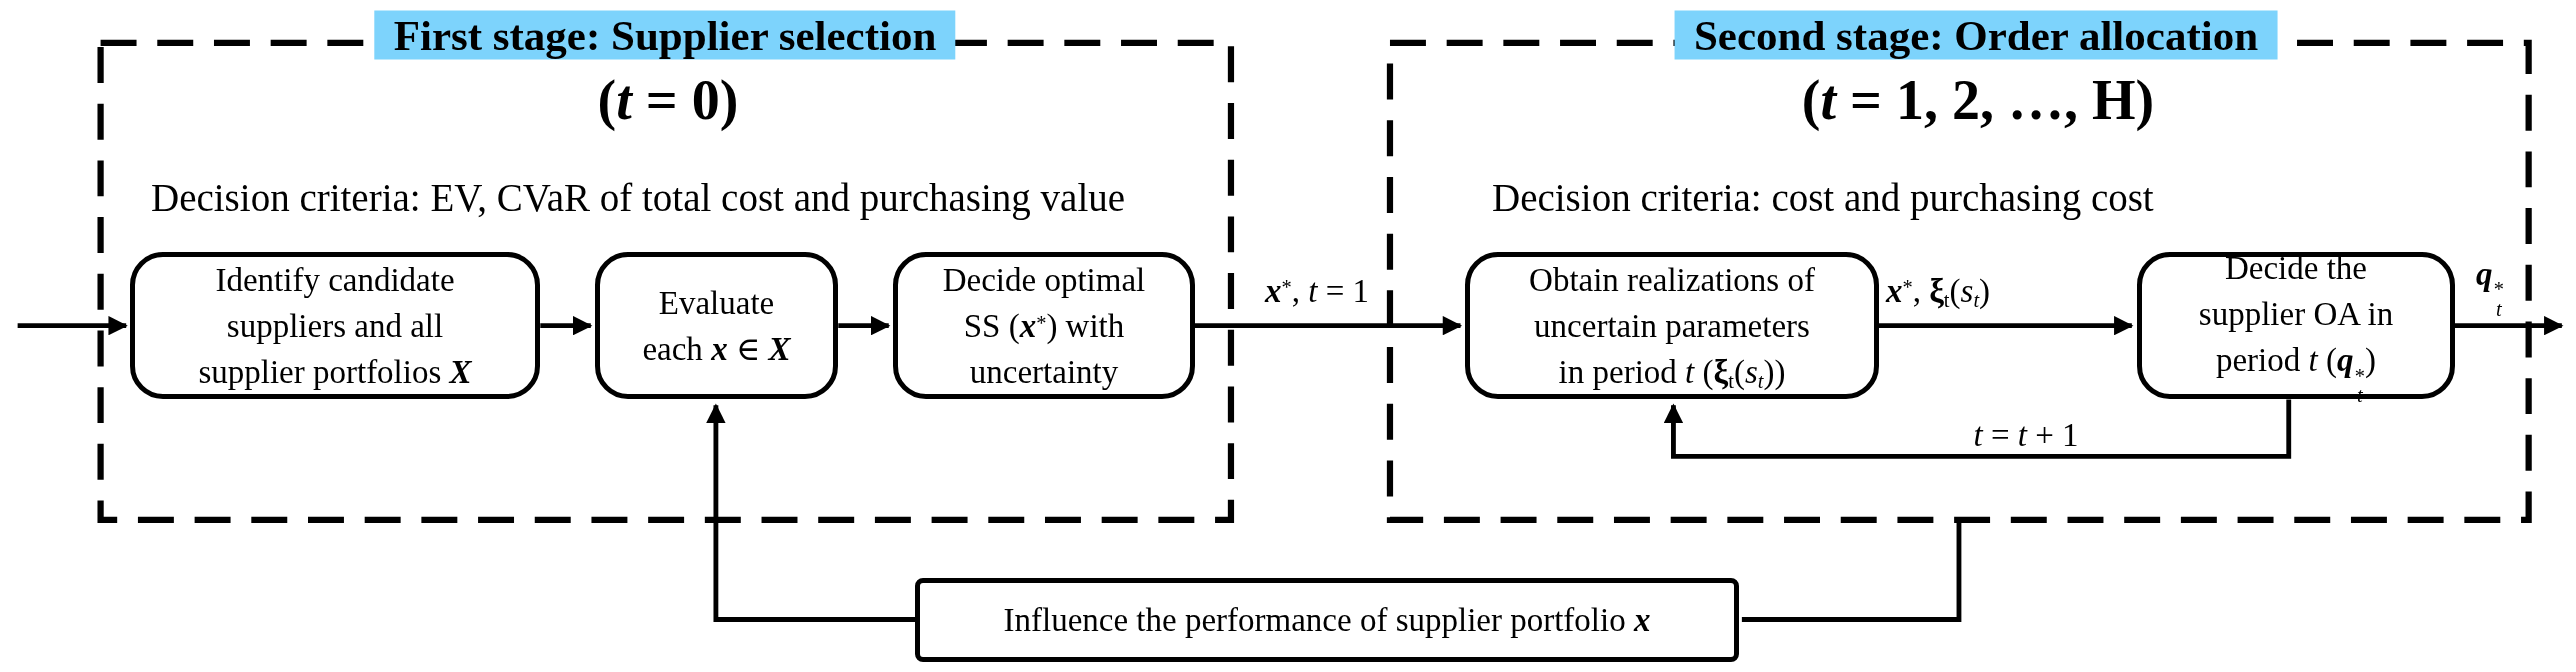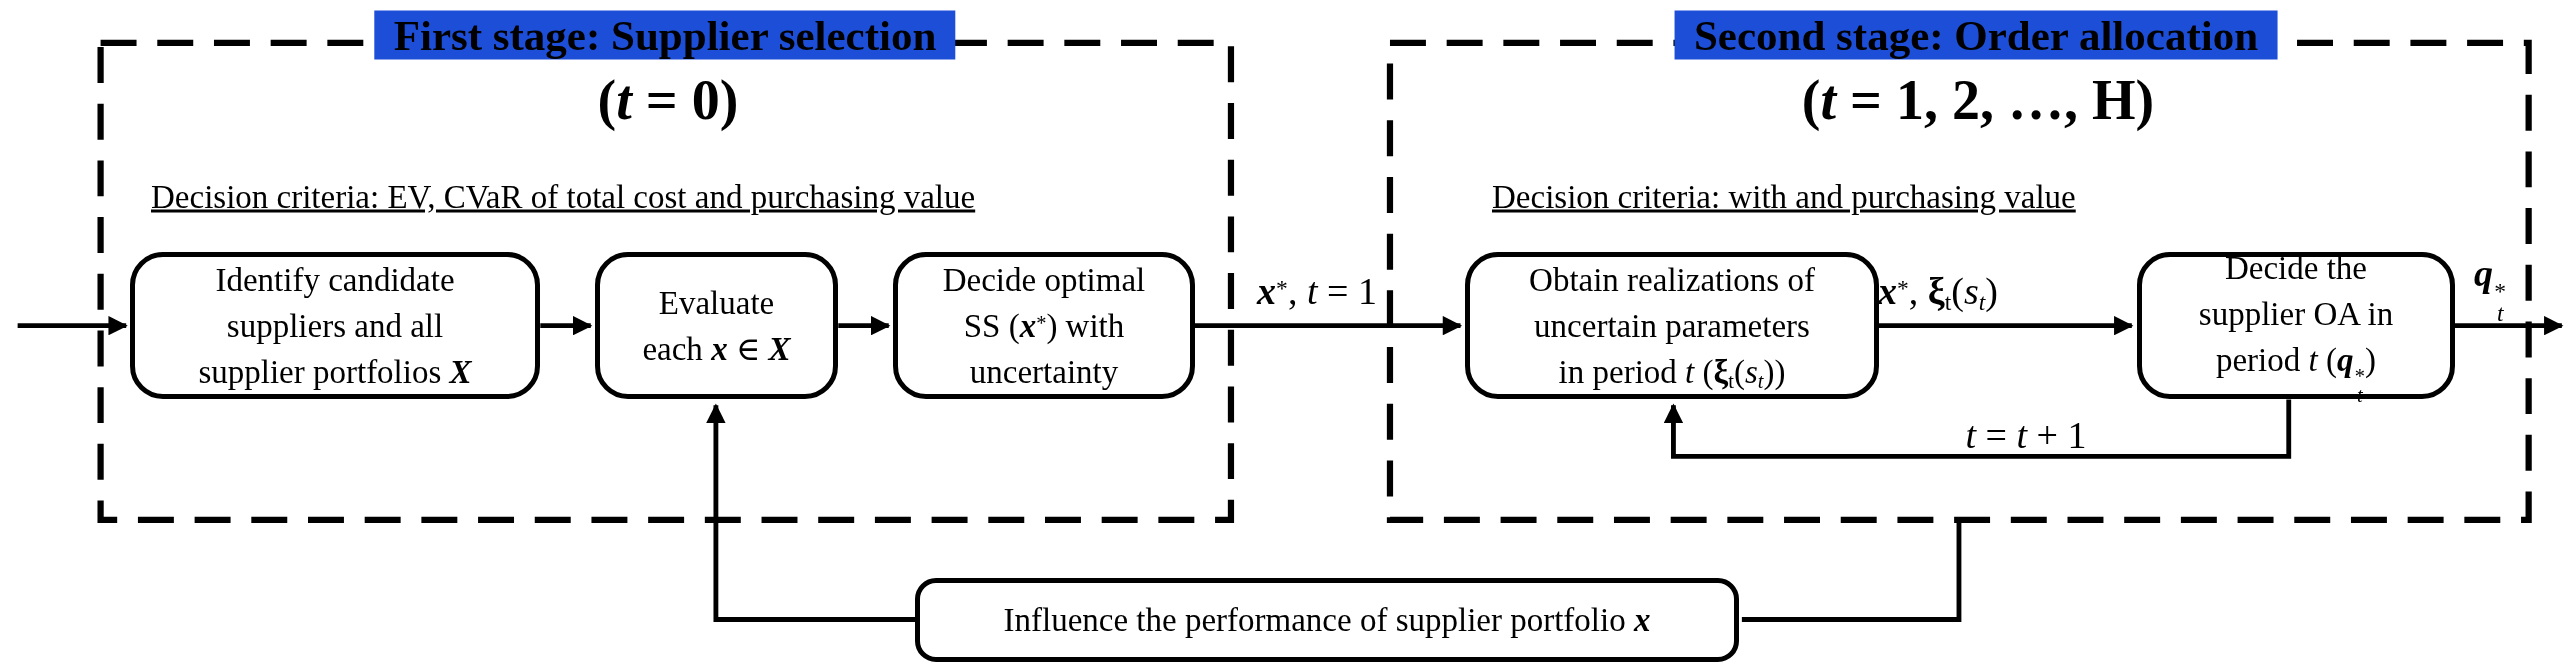--- a/index.html
+++ b/index.html
@@ -9,28 +9,28 @@
   }
   .wires{position:absolute;left:0;top:0;width:2576px;height:672px;}
   .wires line,.wires polyline{stroke:#000;stroke-width:7;fill:none;}
   .stage-rect{fill:none;stroke:#000;stroke-width:9;stroke-dasharray:52 30;}
   .node{
     position:absolute;box-sizing:border-box;border:5.5px solid #000;border-radius:33px;
     background:#fff;display:flex;flex-direction:column;align-items:center;justify-content:center;
     text-align:center;font-size:33px;line-height:46px;
   }
   .node .ln{white-space:nowrap;}
-  .inode{border-radius:21px;}
+  .inode{border-radius:8px;}
   .ttl{
     position:absolute;transform:translate(-50%,-50%);font-weight:bold;font-size:43px;
-    white-space:nowrap;background:#1d4ed8;padding:0 19.4px;
+    white-space:nowrap;background:#7dd3fc;padding:0 19.4px;
   }
   .sub{position:absolute;transform:translate(-50%,-50%);font-weight:bold;font-size:56px;white-space:nowrap;}
-  .crit{position:absolute;transform:translateY(-50%);font-size:33px;white-space:nowrap;text-decoration:underline;}
-  .lbl{position:absolute;transform:translate(-50%,-50%);font-size:38px;white-space:nowrap;}
+  .crit{position:absolute;transform:translateY(-50%);font-size:39px;white-space:nowrap;}
+  .lbl{position:absolute;transform:translate(-50%,-50%);font-size:33px;white-space:nowrap;}
   sup,sub{font-size:0.62em;line-height:0;}
   sup{vertical-align:0.35em;}
   sub{vertical-align:-0.25em;}
   .stk{
     display:inline-flex;flex-direction:column;align-items:center;justify-content:center;
     font-size:0.62em;line-height:1.0;vertical-align:-0.55em;margin-left:1.4px;
   }
   .stk sup,.stk sub{font-size:1em;vertical-align:baseline;line-height:0.95;}
 </style>
 </head>
@@ -59,21 +59,21 @@
     <polyline points="1323,896 1035,896 1035,586" marker-end="url(#ah)"></polyline>
     <polyline points="2833,753 2833,896 2519,896"></polyline>
   </svg>
 
   <div class="ttl" style="left:665px;top:35px">First stage: Supplier selection</div>
   <div class="sub" style="left:668px;top:100px">(<i>t</i> = 0)</div>
   <div class="crit" style="left:151px;top:197px">Decision criteria: EV, CVaR of total cost and purchasing value</div>
 
   <div class="ttl" style="left:1976px;top:35px">Second stage: Order allocation</div>
   <div class="sub" style="left:1978px;top:100px">(<i>t</i> = 1, 2, …, H)</div>
-  <div class="crit" style="left:1492px;top:197px">Decision criteria: with and purchasing value</div>
+  <div class="crit" style="left:1492px;top:197px">Decision criteria: cost and purchasing cost</div>
 
   <div class="node" style="left:130px;top:252px;width:410px;height:147px">
     <div class="ln">Identify candidate</div>
     <div class="ln">suppliers and all</div>
     <div class="ln">supplier portfolios <b><i>X</i></b></div>
   </div>
 
   <div class="node" style="left:595px;top:252px;width:243px;height:147px">
     <div class="ln">Evaluate</div>
     <div class="ln">each <b><i>x</i></b> ∈ <b><i>X</i></b></div>

